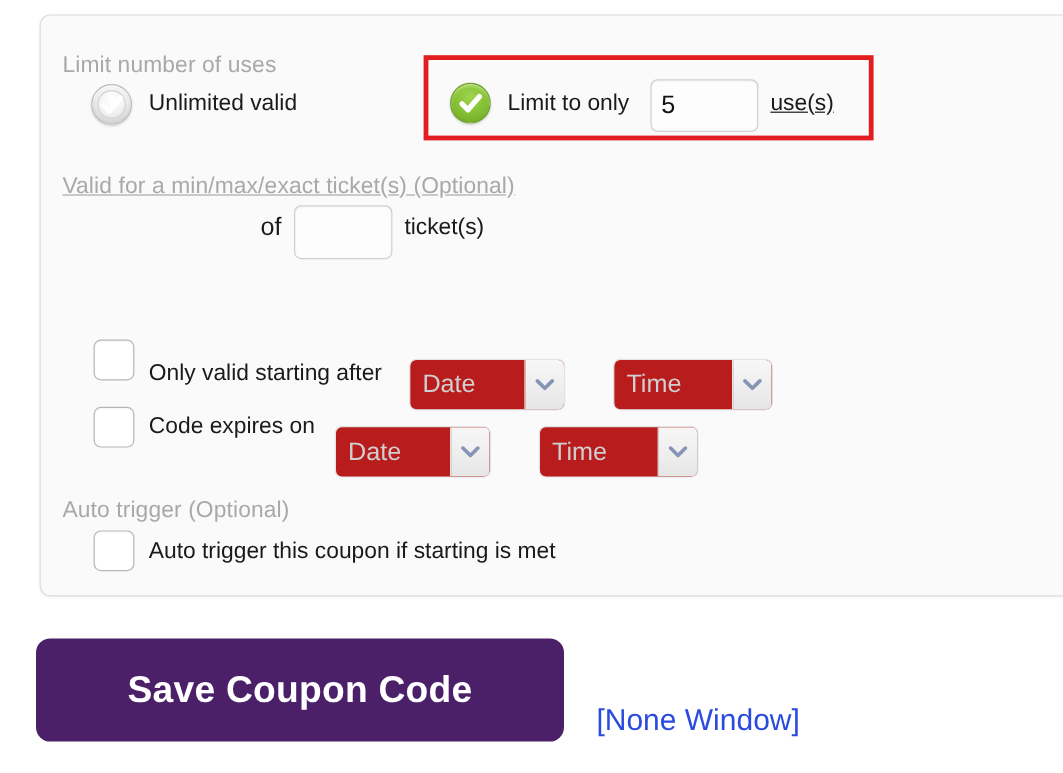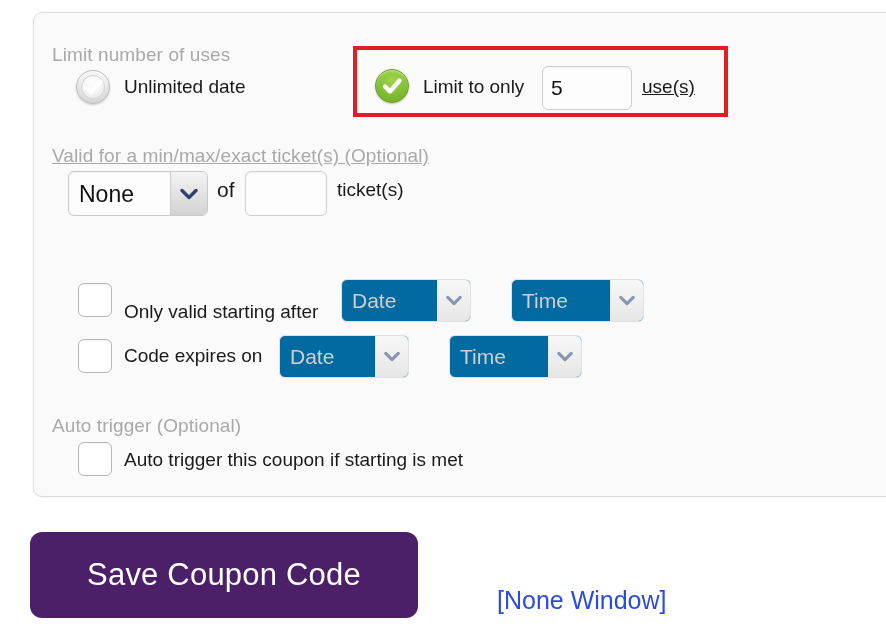--- a/index.html
+++ b/index.html
@@ -129,23 +129,24 @@
     width: 36px;
     background: linear-gradient(to bottom, #f3f3f3 0%, #e3e3e3 50%, #d2d2d2 100%);
     border-left: 1px solid #cdcdcd;
     display: flex;
     align-items: center;
     justify-content: center;
   }
 
   
   .select-wrap.disabled {
-    background: #0369a1;
+    background: #b91c1c;
     border-color: #e2e2e2;
     box-shadow: none;
+    margin-top: 20px;
   }
   .select-wrap.disabled .sel-text {
     color: #cfcfcf;
     font-size: 21px;
   }
   .select-wrap.disabled .sel-btn {
     background: linear-gradient(to bottom, #f7f7f7 0%, #eeeeee 55%, #e6e6e6 100%);
     border-left: 1px solid #e6e6e6;
     width: 32px;
   }
@@ -173,29 +174,29 @@
     border: 4px solid #e31e23;
     background: transparent;
     pointer-events: none;
   }
 
   
   .save-btn {
     position: absolute;
     left: 30px;
     top: 532px;
-    width: 388px;
+    width: 440px;
     height: 86px;
     background: #4b2069;
     border: none;
     border-radius: 12px;
     color: #ffffff;
     font-family: "Liberation Sans", sans-serif;
     font-size: 31px;
-    font-weight: normal;
+    font-weight: bold;
     letter-spacing: 0.2px;
     cursor: pointer;
   }
   .close-link {
     position: absolute;
     left: 497px;
     top: 586px;
     font-size: 25px;
     color: #2b4ae0;
     text-decoration: none;
@@ -209,45 +210,37 @@
 
   <div class="section-label" style="left:18px; top:31px;">Limit number of uses</div>
 
   <div class="radio gray" style="left:42px; top:57px;">
     <span class="disc"></span>
     <span class="inner"></span>
     <svg width="34" height="34" viewBox="0 0 34 34">
       <path d="M10 17.5 L15 22.5 L24.5 11.5" stroke="#ffffff" stroke-width="4.2" stroke-linecap="round" stroke-linejoin="round" fill="none"></path>
     </svg>
   </div>
-  <div class="row-text" style="position:absolute; left:90px; top:63px;">Unlimited date</div>
+  <div class="row-text" style="position:absolute; left:90px; top:63px;">Unlimited valid</div>
 
   <div class="radio green" style="left:341px; top:56px;">
     <span class="disc"></span>
     <span class="inner"></span>
     <svg width="34" height="34" viewBox="0 0 34 34">
       <path d="M10 17.5 L15 22.5 L24.5 11.5" stroke="#ffffff" stroke-width="4.4" stroke-linecap="round" stroke-linejoin="round" fill="none"></path>
     </svg>
   </div>
   <div class="row-text" style="position:absolute; left:389px; top:63px;">Limit to only</div>
 
   <input class="textbox" style="left: 508px; top: 53px; width: 90px; height: 44px;" value="5">
 
   <div class="row-text" style="position:absolute; left:608px; top:63px;text-decoration:underline;">use(s)</div>
 
   <div class="section-label" style="left:18px; top:132px;text-decoration:underline;">Valid for a min/max/exact ticket(s) (Optional)</div>
 
-  <div class="select-wrap" style="left:34px; top:158px; width:140px; height:45px;">
-    <span class="sel-text">None</span>
-    <span class="sel-btn">
-      <svg width="18" height="12" viewBox="0 0 18 12">
-        <path d="M2 2.5 L9 9.5 L16 2.5" stroke="#2e4372" stroke-width="3.4" fill="none" stroke-linecap="round" stroke-linejoin="round"></path>
-      </svg>
-    </span>
-  </div>
 
   <div class="row-text" style="position:absolute; left:183px; top:166px; font-size:21px;">of</div>
 
   <input class="textbox" style="left: 211px; top: 158px; width: 82px; height: 45px;" value="">
 
   <div class="row-text" style="position:absolute; left:303px; top:166px;">ticket(s)</div>
 
 
   <div class="checkbox" style="left:44px; top:270px;"></div>
   <div class="row-text" style="position:absolute; left:90px; top:276px;margin-top:12px;">Only valid starting after</div>

